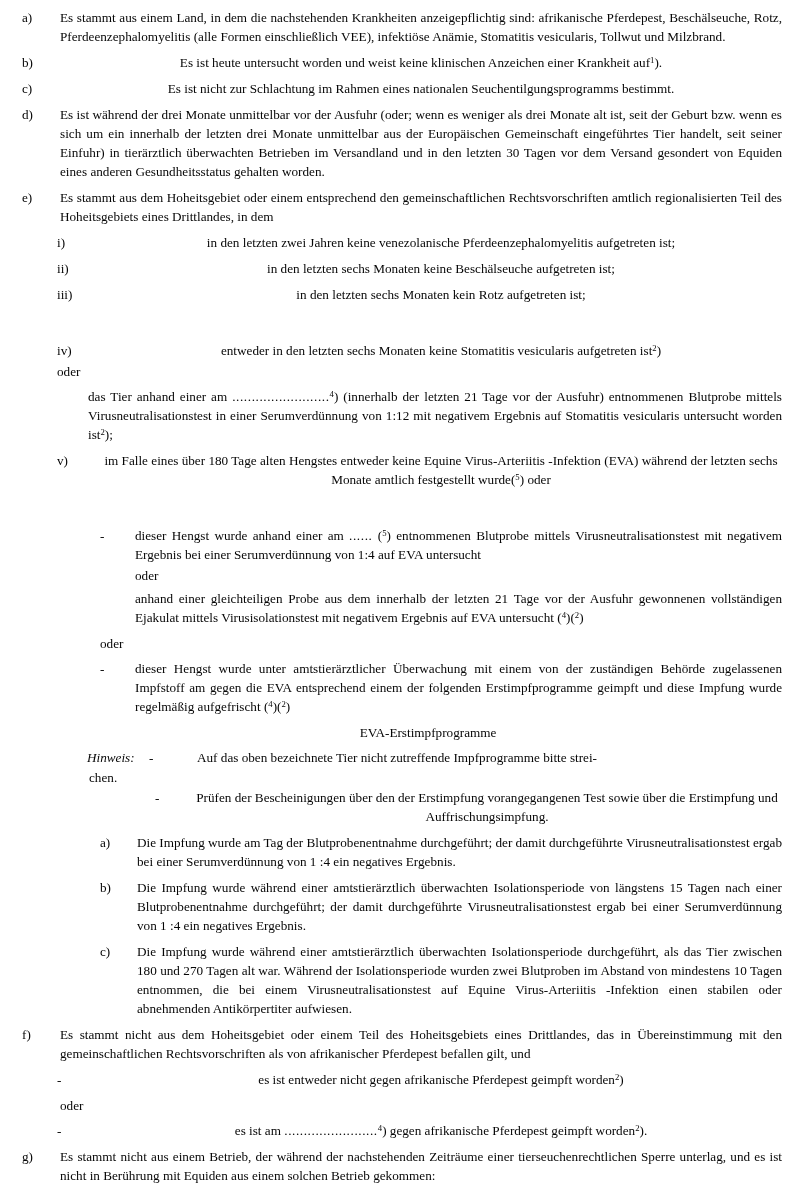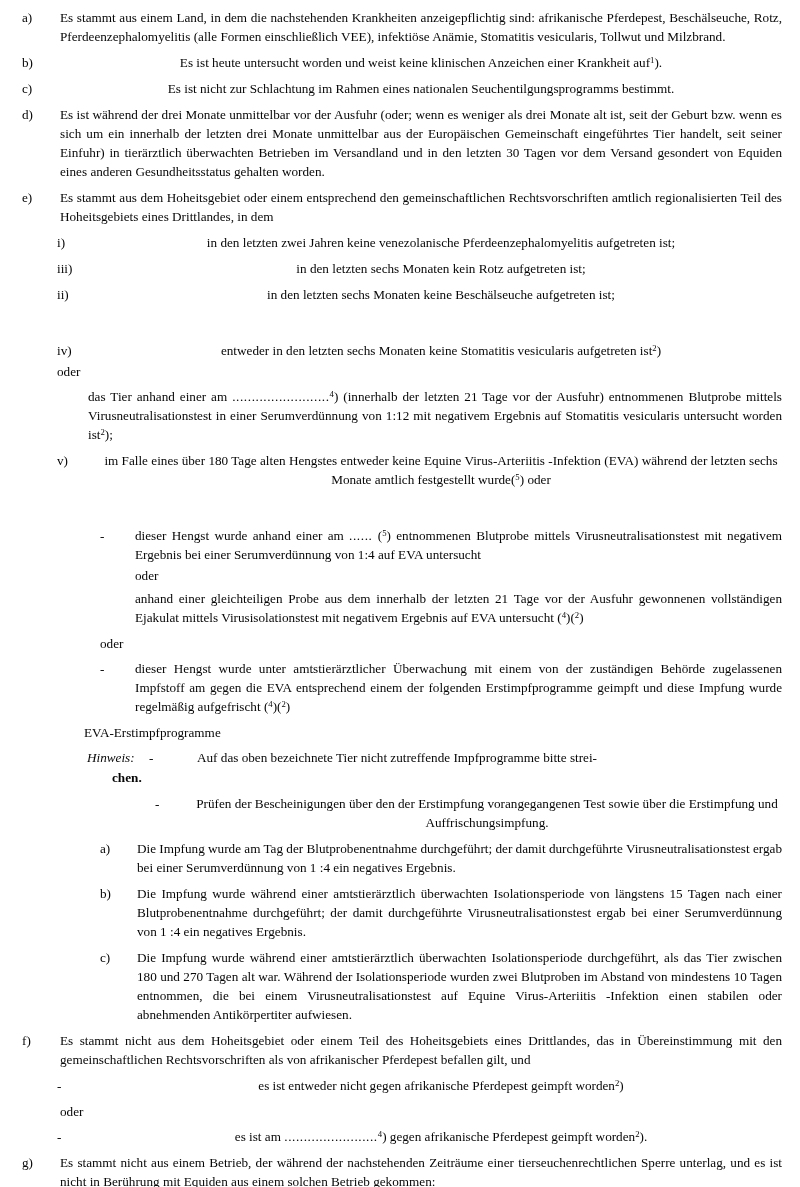--- a/index.html
+++ b/index.html
@@ -86,21 +86,21 @@
   
   .lvl5 { padding-left: 155px; padding-right: 18px; }
   .lvl5 > .marker { width: 37px; }
 
   
   .oder-l2 { padding-left: 57px; margin-bottom: 6px; }
   .oder-l3 { padding-left: 100px; margin-bottom: 6px; }
   .oder-l1 { padding-left: 60px; margin-bottom: 6px; }
   .plain-135 { padding-left: 135px; padding-right: 18px; margin-bottom: 4px; text-align: justify; }
 
-  .eva-head { padding-left: 84px; margin-bottom: 6px; }
+  .eva-head { padding-left: 56px; margin-bottom: 6px; text-align: center; }
 
   
   .hinweis-row {
     display: flex;
     align-items: flex-start;
     padding-left: 87px;
     padding-right: 18px;
     margin-bottom: 1px;
   }
   .hinweis-label {
@@ -110,23 +110,22 @@
   }
   .hinweis-dash {
     flex: 0 0 auto;
     width: 48px;
   }
   .hinweis-text {
     flex: 1 1 auto;
     text-align: justify;
   }
   .hinweis-cont {
-    padding-left: 112px;
-    margin-bottom: 7px;
-    font-weight: bold;
+    padding-left: 89px;
+    margin-bottom: 1px;
   }
 
   sup {
     font-size: 0.66em;
     vertical-align: 0.42em;
     line-height: 0;
   }
 
   .dots { letter-spacing: 0.6px; }
 
@@ -162,27 +161,27 @@
       <span class="marker">e)</span>
       <span class="body-text">Es stammt aus dem Hoheitsgebiet oder einem entsprechend den gemeinschaftlichen Rechtsvorschriften amtlich regionalisierten Teil des Hoheitsgebiets eines Drittlandes, in dem</span>
     </div>
 
     <div class="item lvl2">
       <span class="marker">i)</span>
       <span class="body-text nojust">in den letzten zwei Jahren keine venezolanische Pferdeenzephalomyelitis aufgetreten ist;</span>
     </div>
 
     <div class="item lvl2">
+      <span class="marker">ii)</span>
+      <span class="body-text nojust">in den letzten sechs Monaten keine Beschälseuche aufgetreten ist;</span>
+    </div>
+
+    <div class="item lvl2">
       <span class="marker">iii)</span>
       <span class="body-text nojust">in den letzten sechs Monaten kein Rotz aufgetreten ist;</span>
-    </div>
-
-    <div class="item lvl2">
-      <span class="marker">ii)</span>
-      <span class="body-text nojust">in den letzten sechs Monaten keine Beschälseuche aufgetreten ist;</span>
     </div>
 
     <div class="item lvl2 tight">
       <span class="marker">iv)</span>
       <span class="body-text nojust"><span>entweder in den letzten sechs Monaten keine Stomatitis vesicularis aufgetreten ist</span><sup>2</sup><span>)</span></span>
     </div>
 
     <div class="oder-l2">oder</div>
 
     <div class="lvl3-plain"><span>das Tier anhand einer am </span><span class="dots">.........................</span><sup>4</sup><span>) (innerhalb der letzten 21 Tage vor der Ausfuhr) entnommenen Blutprobe mittels Virusneutralisationstest in einer Serumverdünnung von 1:12 mit negativem Ergebnis auf Stomatitis vesicularis untersucht worden ist</span><sup>2</sup><span>);</span></div>

